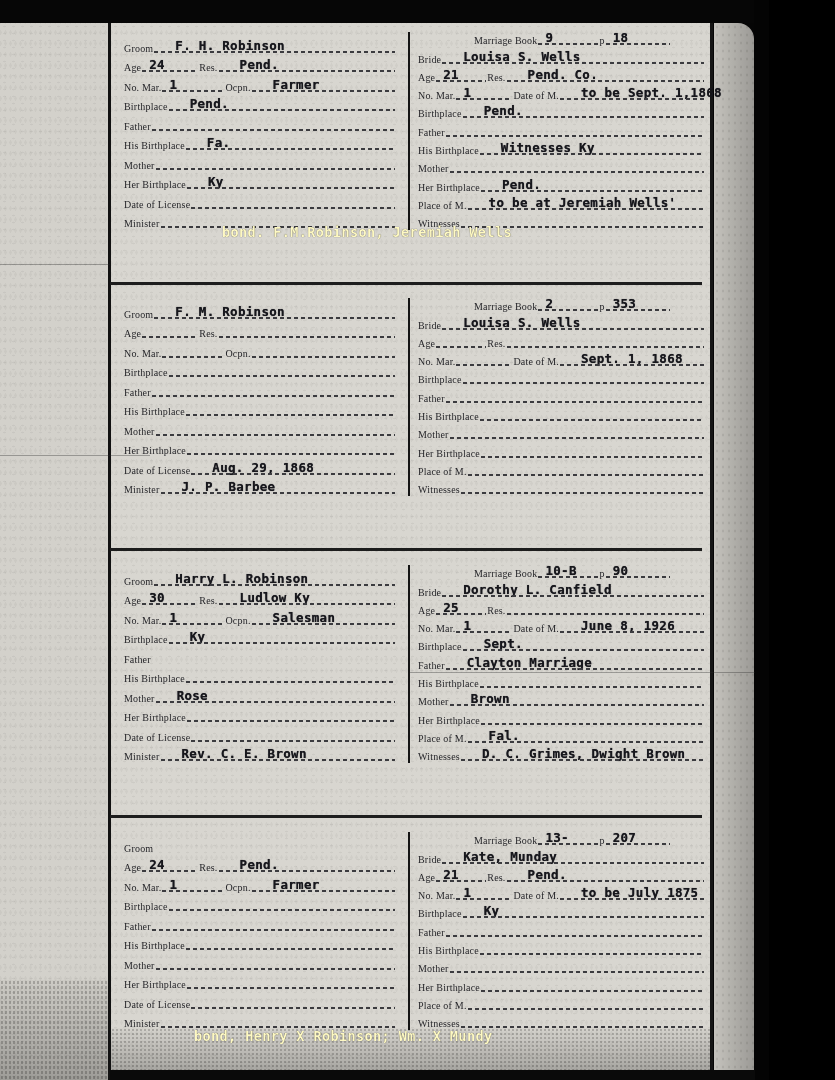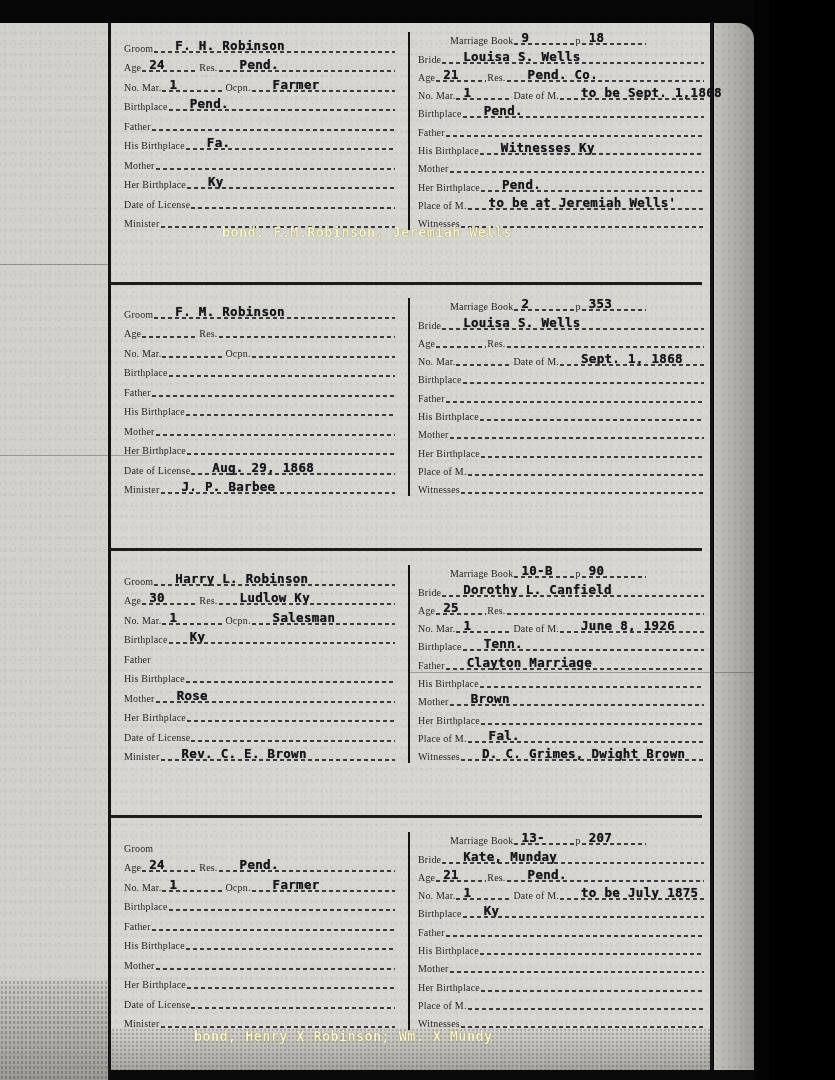--- a/index.html
+++ b/index.html
@@ -43,21 +43,21 @@
     background-size:auto, 4px 5px;}
   .scratch{position:absolute;height:1px;background:rgba(40,40,40,0.35);}
   
   .record{position:absolute;left:124px;width:581px;height:214px;}
   .coldiv{position:absolute;left:284px;top:4px;bottom:12px;width:2px;background:#141414;}
   .col{position:absolute;top:0;bottom:0;}
   .col.groom{left:0;width:272px;padding-top:7px;}
   .col.bride{left:294px;width:287px;padding-top:1px;}
   .row{display:flex;align-items:flex-end;height:19.5px;}
   .col.bride .row{height:18.3px;}
-  .row.bookrow{margin-left:32px;text-align:right;}
+  .row.bookrow{margin-left:56px;text-align:right;}
   .lbl{
     font-family:"Liberation Serif", serif;font-size:10px;color:#26262a;
     white-space:nowrap;line-height:12px;flex:0 0 auto;letter-spacing:0.2px;
   }
   .line{position:relative;flex:1 1 auto;height:16px;min-width:10px;}
   .line.fixed{flex:0 0 auto;}
   .line::after{
     content:"";position:absolute;left:1px;right:1px;bottom:2px;height:2px;
     background-image:repeating-linear-gradient(90deg,#3b3b3f 0 4px, transparent 4px 7px);
   }
@@ -511,21 +511,21 @@
               <span class="val">1</span>
             </span>
             <span class="lbl">Date of M.</span>
             <span class="line">
               <span class="val">June 8, 1926</span>
             </span>
           </div>
           <div class="row">
             <span class="lbl">Birthplace</span>
             <span class="line">
-              <span class="val">Tenn.</span>
+              <span class="val">Sept.</span>
             </span>
           </div>
           <div class="row">
             <span class="lbl">Father</span>
             <span class="line">
               <span class="val">Clayton Marriage</span>
             </span>
           </div>
           <div class="row">
             <span class="lbl">His Birthplace</span>

